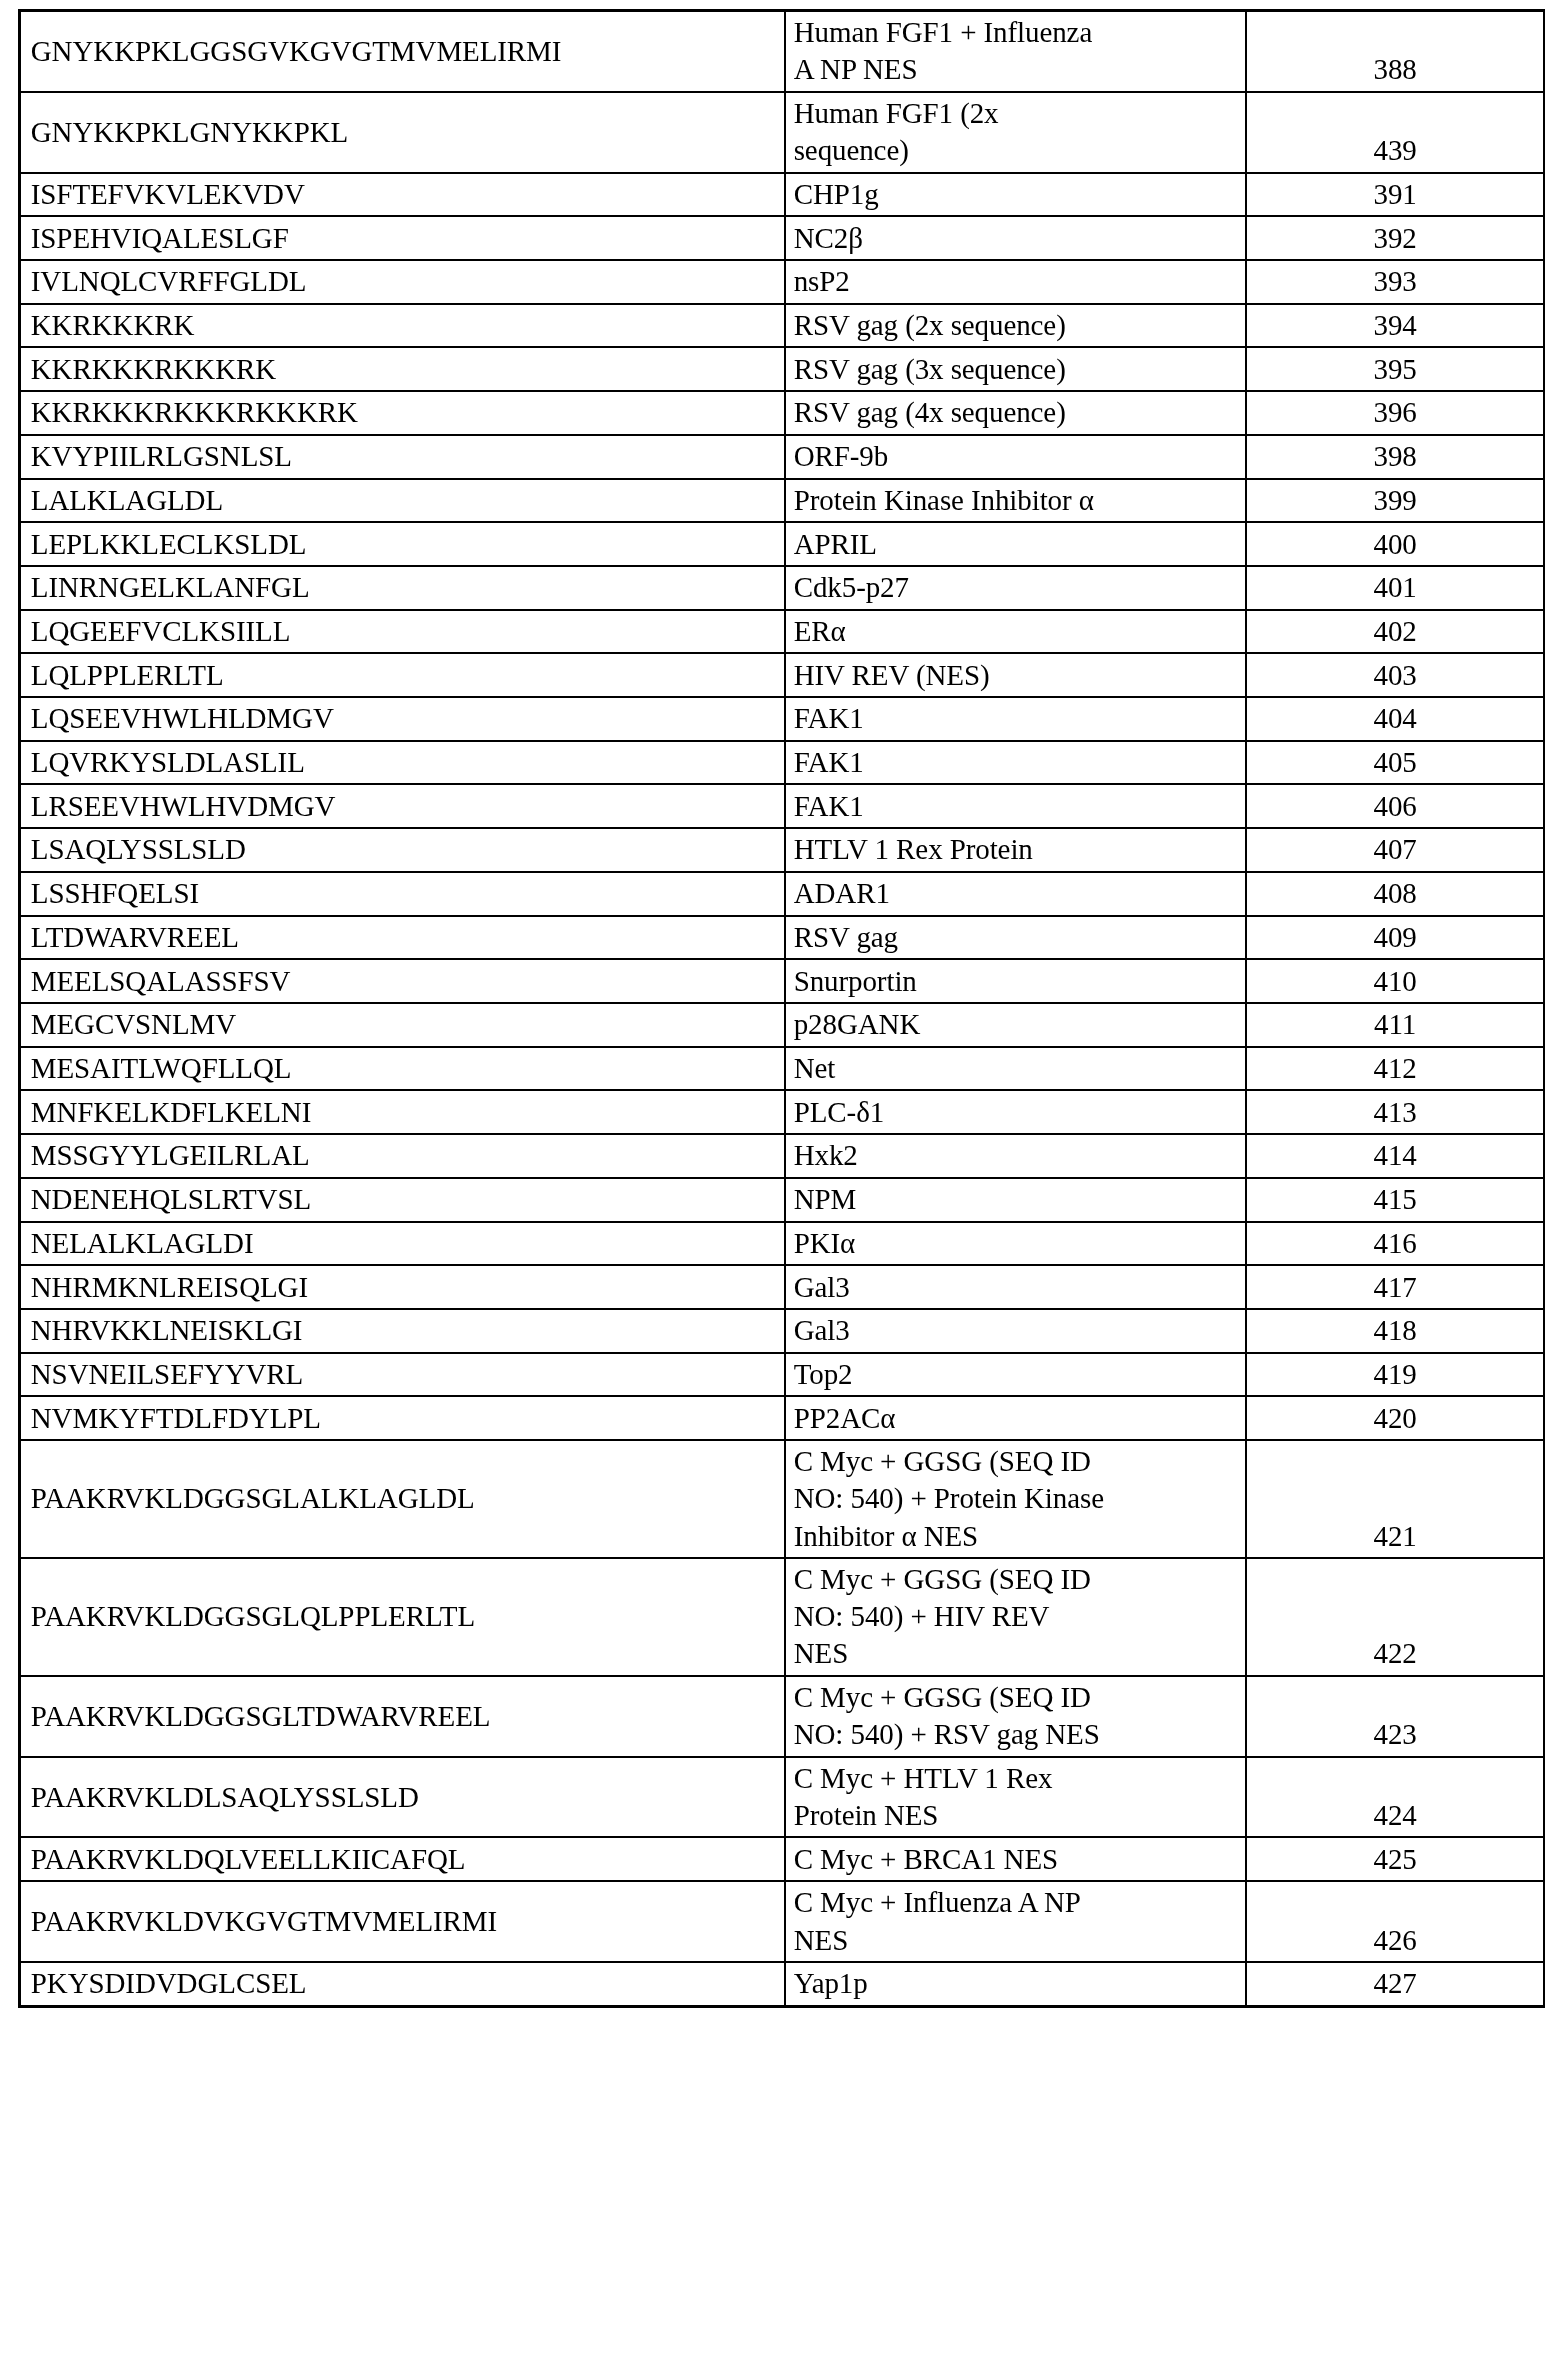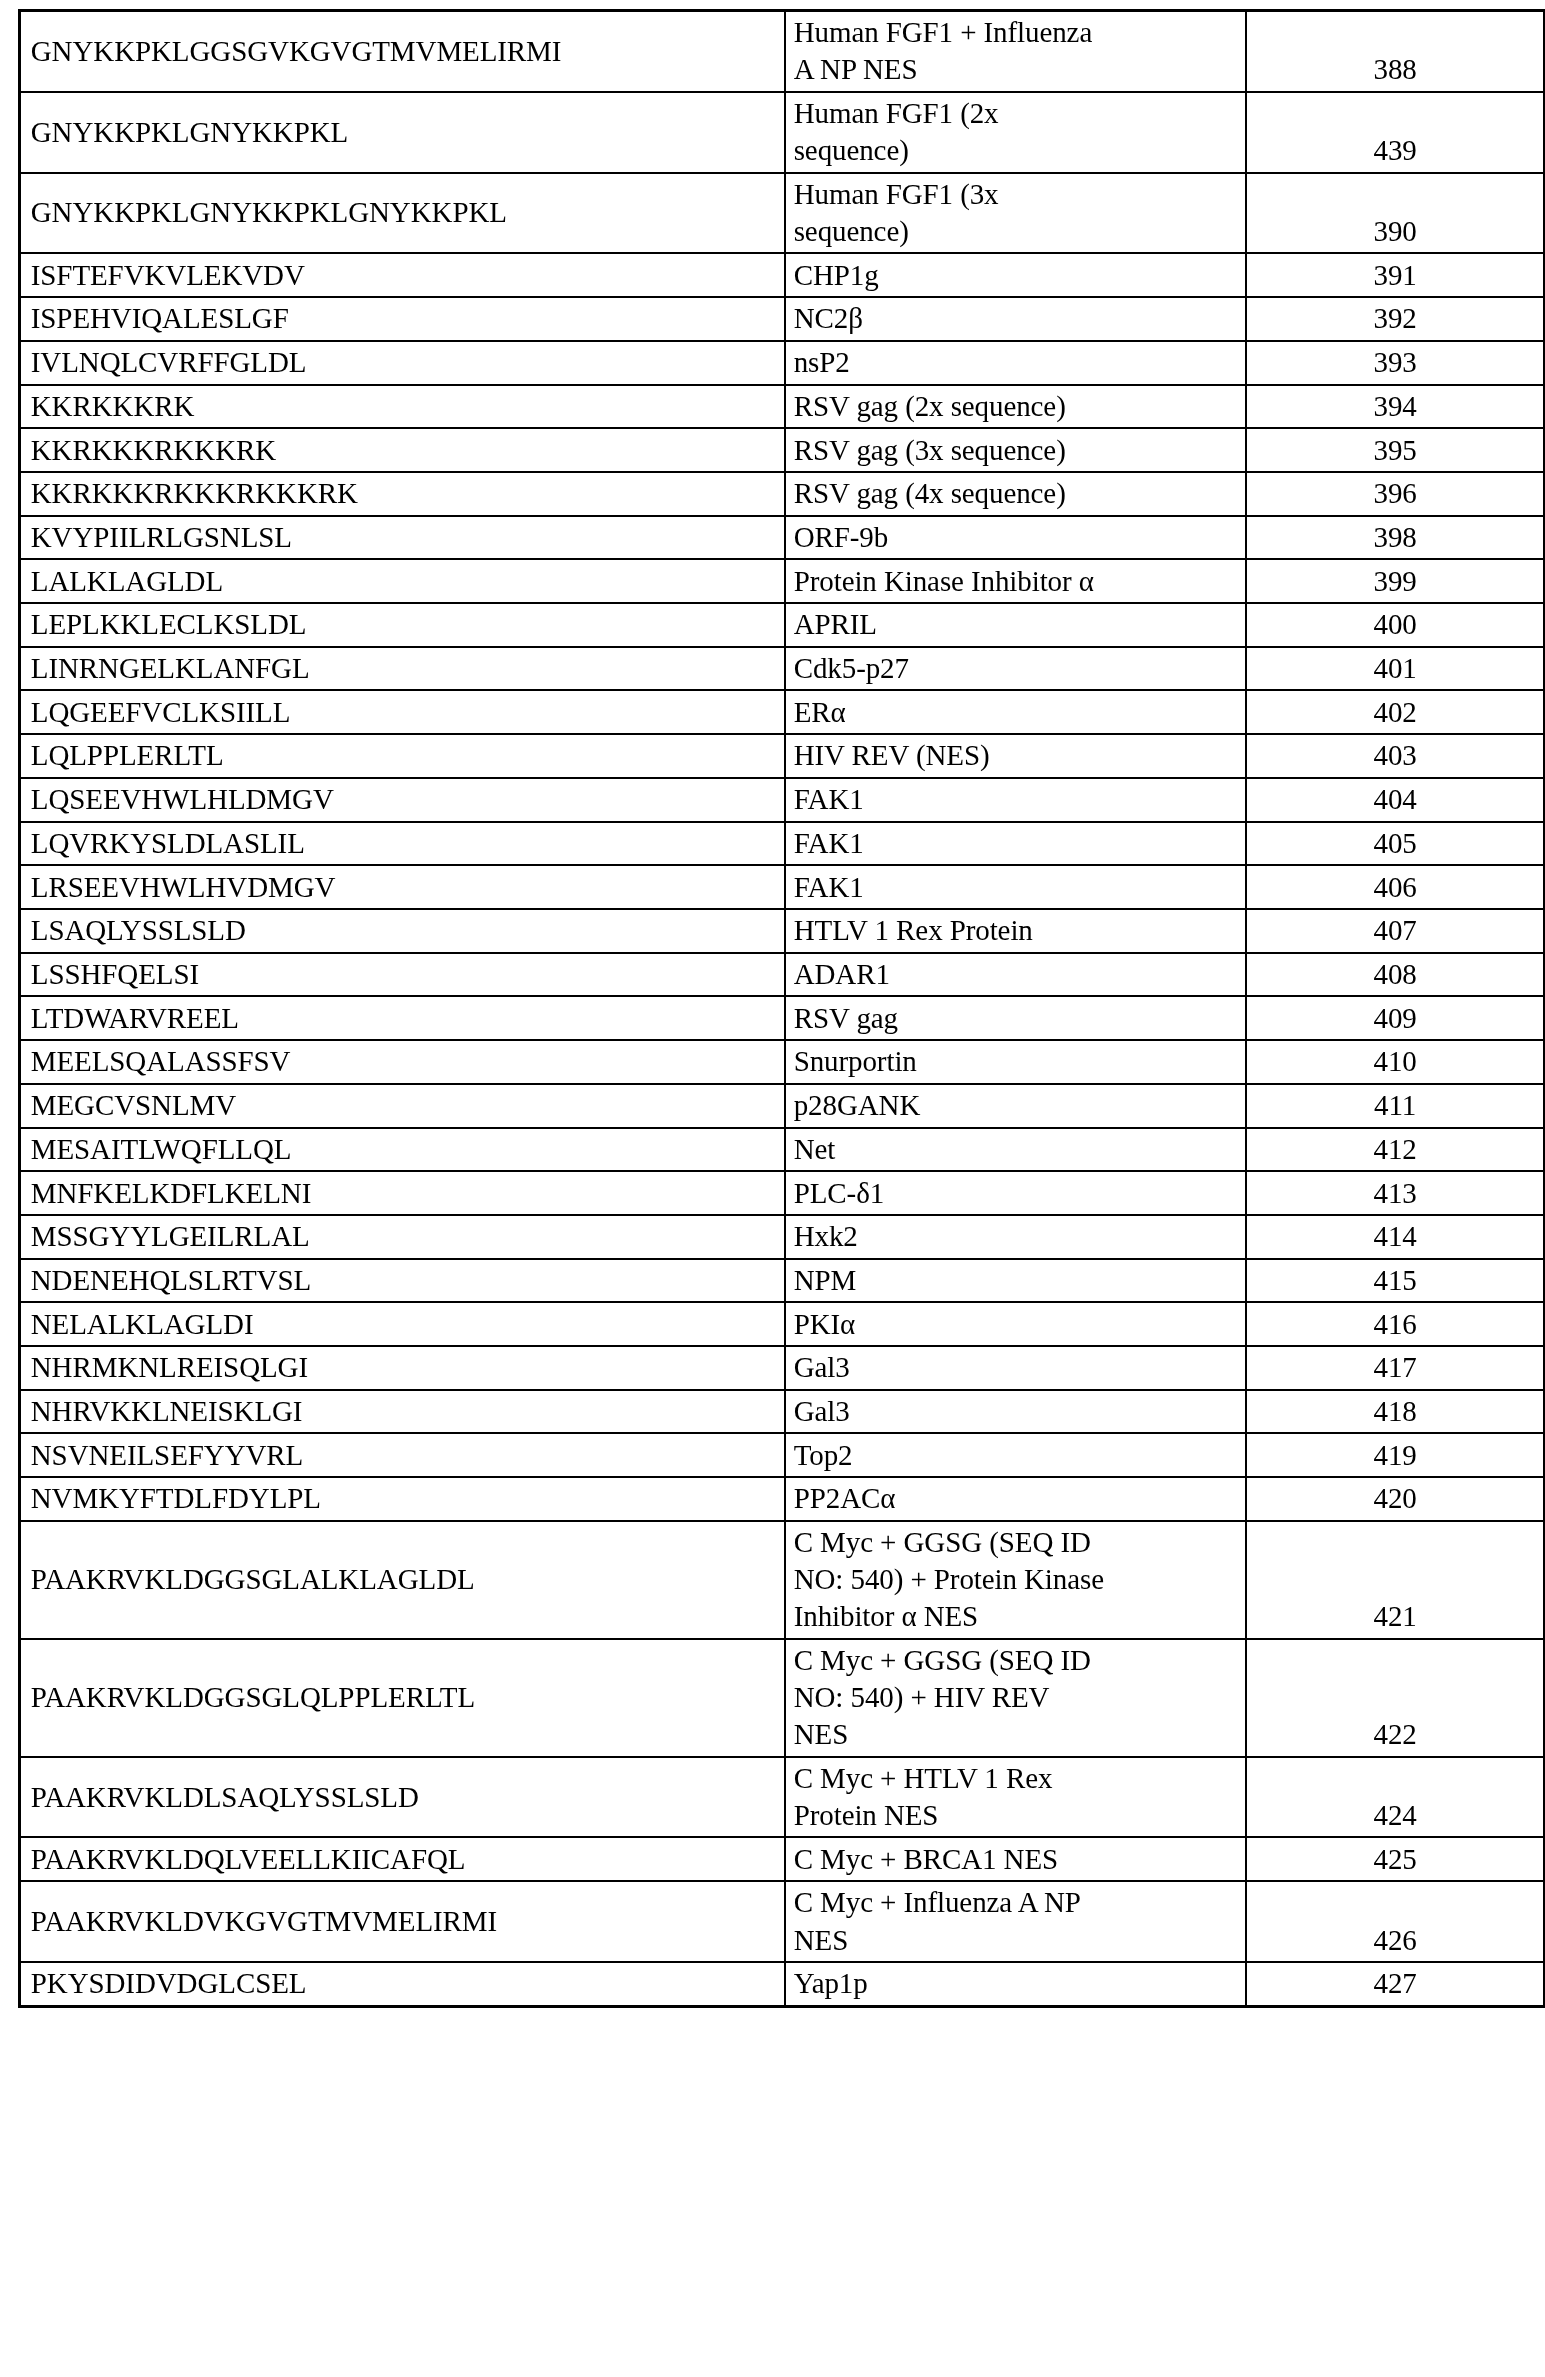--- a/index.html
+++ b/index.html
@@ -121,34 +121,20 @@
           <td class="td-desc">
             <div class="desc-cell">
               <span class="desc-line">Human FGF1 (2x</span>
               <span class="desc-line">sequence)</span>
             </div>
           </td>
           <td class="td-num">
             <div class="num-cell">439</div>
           </td>
         </tr>
-        <tr class="r-tall">
-          <td class="td-seq">
-            <div class="seq-cell">GNYKKPKLGNYKKPKLGNYKKPKL</div>
-          </td>
-          <td class="td-desc">
-            <div class="desc-cell">
-              <span class="desc-line">Human FGF1 (3x</span>
-              <span class="desc-line">sequence)</span>
-            </div>
-          </td>
-          <td class="td-num">
-            <div class="num-cell">390</div>
-          </td>
-        </tr>
         <tr>
           <td class="td-seq">
             <div class="seq-cell">ISFTEFVKVLEKVDV</div>
           </td>
           <td class="td-desc">
             <div class="desc-cell">
               <span class="desc-line">CHP1g</span>
             </div>
           </td>
           <td class="td-num">
@@ -544,20 +530,34 @@
               <span class="desc-line">NO: 540) + HIV REV</span>
               <span class="desc-line">NES</span>
             </div>
           </td>
           <td class="td-num">
             <div class="num-cell">422</div>
           </td>
         </tr>
         <tr class="r-tall">
           <td class="td-seq">
+            <div class="seq-cell">PAAKRVKLDGGSGLTDWARVREEL</div>
+          </td>
+          <td class="td-desc">
+            <div class="desc-cell">
+              <span class="desc-line">C Myc + GGSG (SEQ ID</span>
+              <span class="desc-line">NO: 540) + RSV gag NES</span>
+            </div>
+          </td>
+          <td class="td-num">
+            <div class="num-cell">423</div>
+          </td>
+        </tr>
+        <tr class="r-tall">
+          <td class="td-seq">
             <div class="seq-cell">PAAKRVKLDLSAQLYSSLSLD</div>
           </td>
           <td class="td-desc">
             <div class="desc-cell">
               <span class="desc-line">C Myc + HTLV 1 Rex</span>
               <span class="desc-line">Protein NES</span>
             </div>
           </td>
           <td class="td-num">
             <div class="num-cell">424</div>

